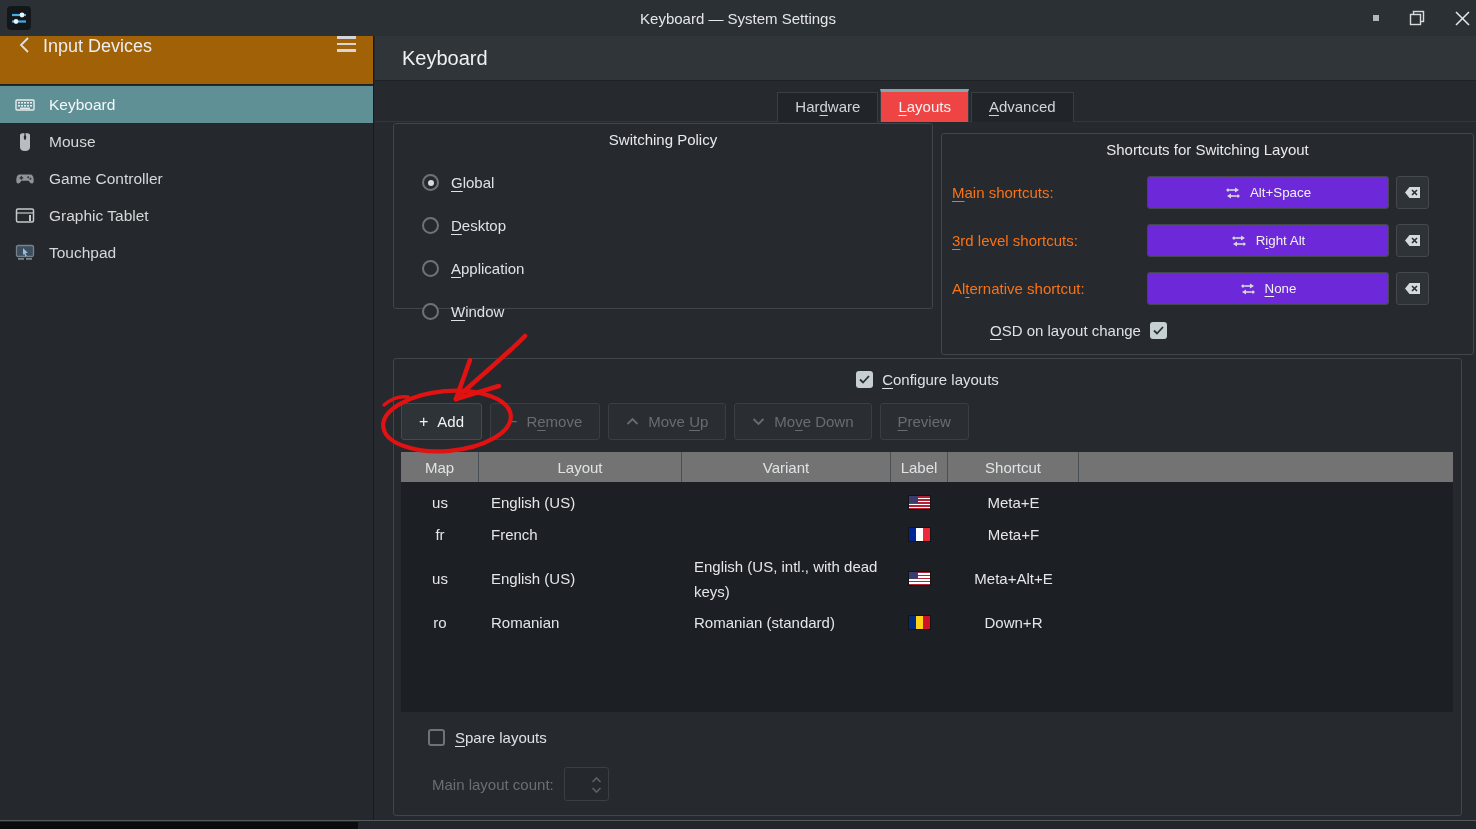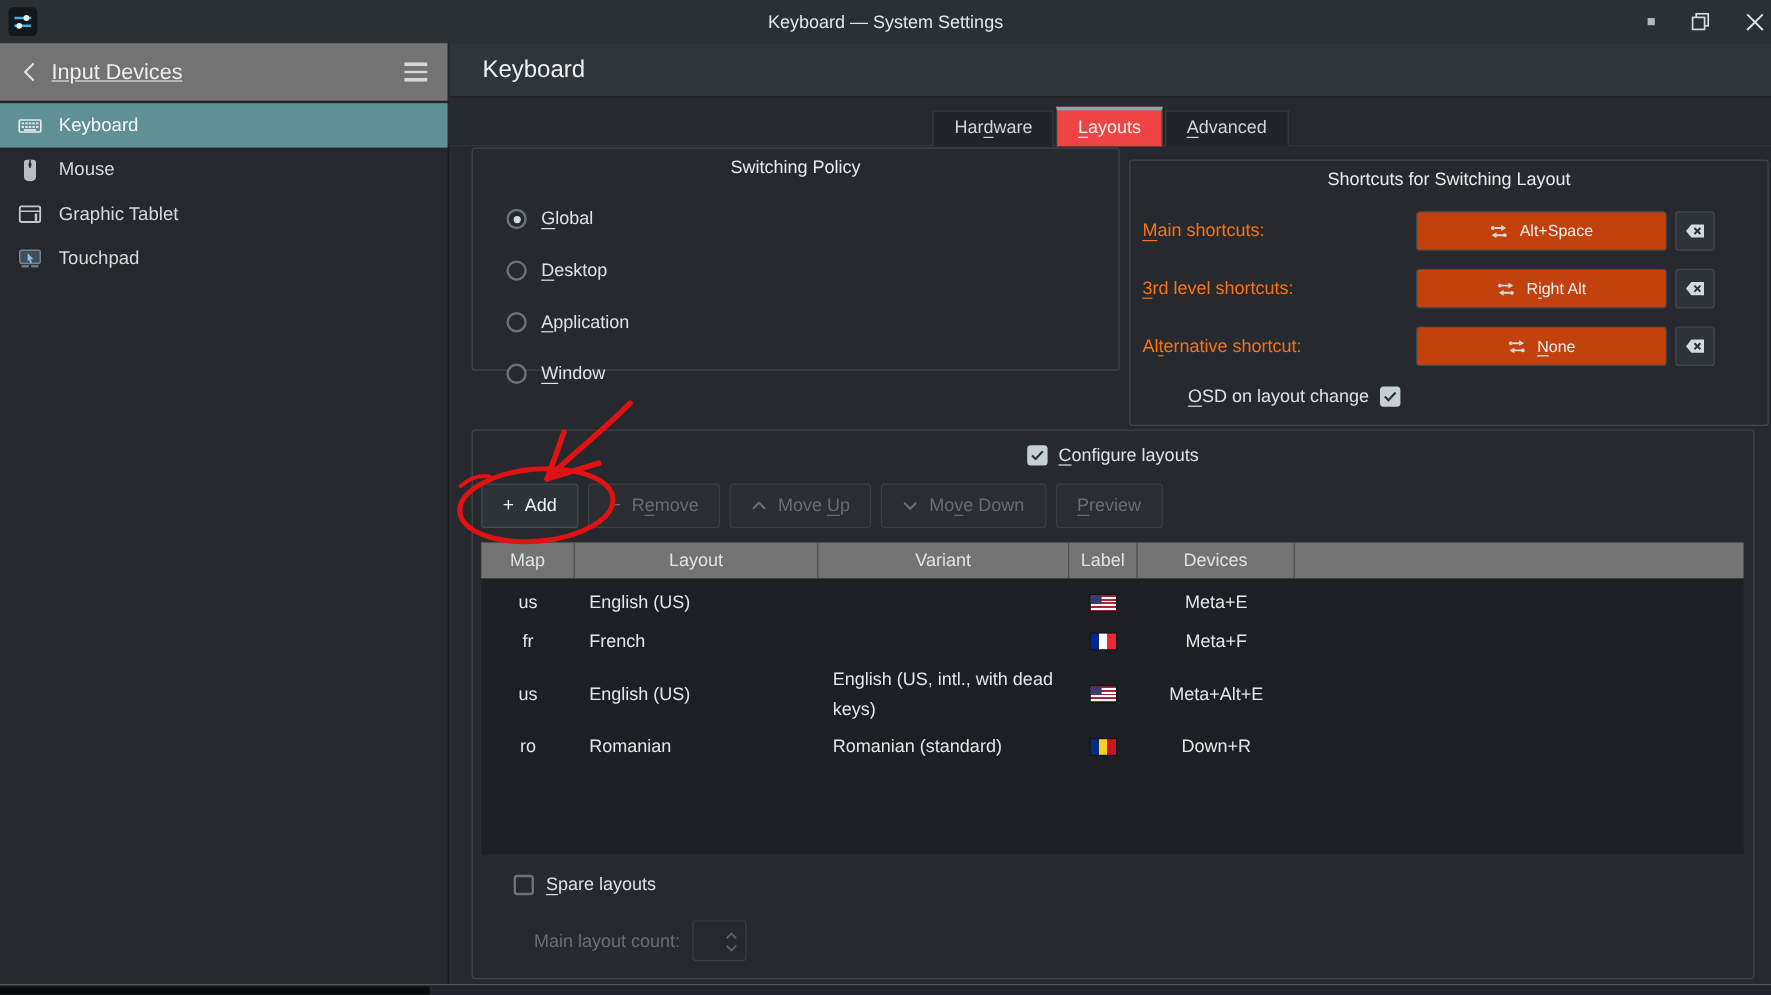--- a/index.html
+++ b/index.html
@@ -16,22 +16,22 @@
   .appicon { position:absolute; left:7px; top:6px; width:24px; height:24px;
     background:#14171a; border-radius:4px; }
   .appicon svg { position:absolute; left:3px; top:3px; }
   .win-title { position:absolute; left:0; right:0; text-align:center; color:#e4e6e8; font-size:15px; }
   .win-btns { position:absolute; right:4px; top:0; height:36px; display:flex; align-items:center; gap:30px; }
   .btn-min { width:6px; height:6px; background:#b4b7b9; display:inline-block; }
 
   
   .sidebar { position:absolute; top:36px; left:0; width:374px; bottom:9px; background:#25292d; }
   .sidebar::after { content:""; position:absolute; right:0; top:0; bottom:0; width:1px; background:#17191c; }
-  .side-head { height:49px; background:#737373; border-bottom:1px solid #1d2024;
-    display:flex; align-items:center; padding:0 18px; gap:13px;text-decoration:underline; }
+  .side-head { height:49px; background:#a16207; border-bottom:1px solid #1d2024;
+    display:flex; align-items:flex-start; padding:0 18px; gap:13px; }
   .side-head .back-label { font-size:18px; color:#eceeef; }
   .hamburger { margin-left:auto; display:flex; flex-direction:column; gap:4px; cursor:pointer; }
   .hamburger span { width:19px; height:2.5px; background:#d4d6d8; }
   .side-list { padding-top:1px; }
   .side-item { height:37px; display:flex; align-items:center; gap:14px; padding-left:15px;
     font-size:15.5px; color:#d6d8da; cursor:pointer; }
   .side-item.selected { background:#5f9096; color:#f6f8f8; }
   .side-icon { width:20px; height:20px; display:inline-flex; align-items:center; justify-content:center; }
 
   
@@ -58,21 +58,21 @@
 
   
   .radio-row { position:absolute; left:28px; display:flex; align-items:center; gap:12px; cursor:pointer; }
   .radio { width:17px; height:17px; border-radius:50%; border:2px solid #6e7377; position:relative; background:#26292e; }
   .radio.on::after { content:""; position:absolute; left:3.5px; top:3.5px; width:6px; height:6px;
     border-radius:50%; background:#d6dcde; }
 
   
   .short-row { position:absolute; left:10px; right:44px; height:33px; display:flex; align-items:center; }
   .short-label { color:#f97316; }
-  .kbtn { position:absolute; right:40px; width:209px; height:33px; background:#c2410c;
+  .kbtn { position:absolute; right:40px; width:242px; height:33px; background:#6d28d9;
     border:1px solid #45494e; border-radius:3px; color:#eff1f2; display:flex;
     align-items:center; justify-content:center; gap:9px; cursor:pointer; }
   .clearbtn { position:absolute; right:0; width:33px; height:33px; background:#2e3338;
     border:1px solid #45494e; border-radius:3px; display:flex; align-items:center; justify-content:center; cursor:pointer; }
   .osd-row { position:absolute; left:48px; top:188px; display:flex; align-items:center; gap:9px; }
 
   
   .cb { width:17px; height:17px; border-radius:3px; flex:0 0 auto; }
   .cb.checked { background:#c6cfd2; display:flex; align-items:center; justify-content:center; }
   .cb.unchecked { background:transparent; border:2px solid #6e7377; }
@@ -103,21 +103,21 @@
   .td-variant { line-height:25px; display:block; padding-top:2px; }
 
   .flag { width:21px; height:13px; display:inline-block; position:relative;
     box-shadow:0 0 0 1px rgba(0,0,0,.35); }
   .flag-us { background:repeating-linear-gradient(180deg,#b22234 0 1.5px,#ffffff 1.5px 3px); }
   .flag-us::after { content:""; position:absolute; left:0; top:0; width:9px; height:7px; background:#3c3b6e; }
   .flag-fr { background:linear-gradient(90deg,#002395 0 33%,#ffffff 33% 66%,#ed2939 66%); }
   .flag-ro { background:linear-gradient(90deg,#002b7f 0 33%,#fcd116 33% 66%,#ce1126 66%); }
 
   .spare-row { position:absolute; top:370px; left:10px; display:flex; align-items:center; gap:10px; cursor:pointer;padding-left:24px; }
-  .mlc-row { position:absolute; top:408px; left:51px; display:flex; align-items:center; gap:10px; color:#6a6f73; }
+  .mlc-row { position:absolute; top:408px; left:38px; display:flex; align-items:center; gap:10px; color:#6a6f73; }
   .spin { width:45px; height:34px; background:#25292d; border:1px solid #3a3f44; border-radius:3px;
     position:relative; }
   .spin svg { position:absolute; right:6px; top:7px; }
 
   
   .footer { position:absolute; left:0; right:0; bottom:0; height:9px; background:#22262b;
     border-top:1px solid #56595c; }
   .footer-left { position:absolute; left:0; top:1px; bottom:0; width:358px; background:#0a0b0c; }
 
   
@@ -194,20 +194,32 @@
         <svg width="16" height="20" viewBox="0 0 16 20">
           <path d="M3 3 Q3 1 8 1 Q13 1 13 3 L13 15 Q13 19 8 19 Q3 19 3 15 Z" fill="#b9bdc0"></path>
           <line x1="8" y1="1" x2="8" y2="8" stroke="#25292d" stroke-width="1.2"></line>
           <rect x="6.8" y="3.5" width="2.4" height="3.4" rx="1.2" fill="#25292d"></rect>
         </svg>
       </span>
       <span>Mouse</span>
     </div>
     <div class="side-item">
       <span class="side-icon">
+        <svg width="22" height="16" viewBox="0 0 22 16">
+          <path d="M5 3 H17 Q20 3 20.5 8 Q21 13 18.5 13 Q16.5 13 15 10 H7 Q5.5 13 3.5 13 Q1 13 1.5 8 Q2 3 5 3 Z" fill="#8f9497"></path>
+          <rect x="5" y="6" width="4" height="1.6" fill="#32363a"></rect>
+            <rect x="6.2" y="4.8" width="1.6" height="4" fill="#32363a"></rect>
+          <circle cx="14.5" cy="6" r="1.1" fill="#32363a"></circle>
+            <circle cx="17" cy="7.8" r="1.1" fill="#32363a"></circle>
+        </svg>
+      </span>
+      <span>Game Controller</span>
+    </div>
+    <div class="side-item">
+      <span class="side-icon">
         <svg width="20" height="17" viewBox="0 0 20 17">
           <rect x="1.5" y="2" width="17" height="13" rx="1.5" fill="none" stroke="#c6c9cb" stroke-width="1.5"></rect>
           <line x1="1.5" y1="6" x2="18.5" y2="6" stroke="#c6c9cb" stroke-width="1.2"></line>
           <line x1="15" y1="8" x2="15" y2="14" stroke="#c6c9cb" stroke-width="2"></line>
         </svg>
       </span>
       <span>Graphic Tablet</span>
     </div>
     <div class="side-item">
       <span class="side-icon">
@@ -370,21 +382,21 @@
         <span><u>P</u>review</span>
       </button>
     </div>
 
     <div class="ltable">
       <div class="thead">
         <div class="th c-map">Map</div>
         <div class="th c-layout">Layout</div>
         <div class="th c-variant">Variant</div>
         <div class="th c-label">Label</div>
-        <div class="th c-short">Devices</div>
+        <div class="th c-short">Shortcut</div>
         <div class="th c-fill"></div>
       </div>
       <div class="tbody">
         <div class="trow h32">
           <div class="td center c-map">us</div>
           <div class="td left c-layout">English (US)</div>
           <div class="td left c-variant"></div>
           <div class="td center c-label">
               <span class="flag flag-us"></span>
             </div>

